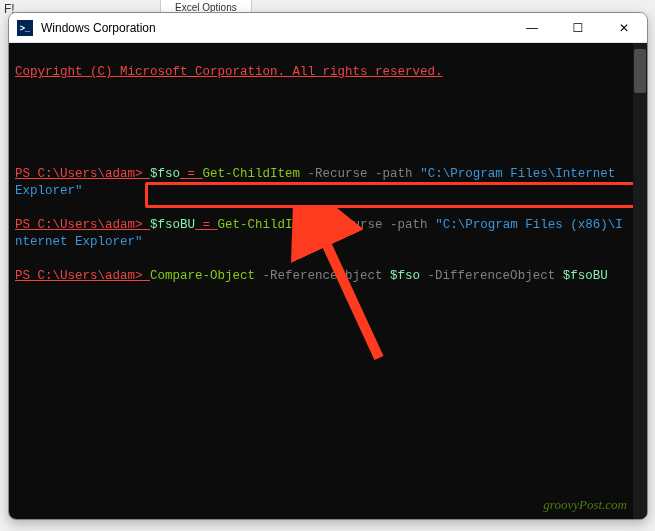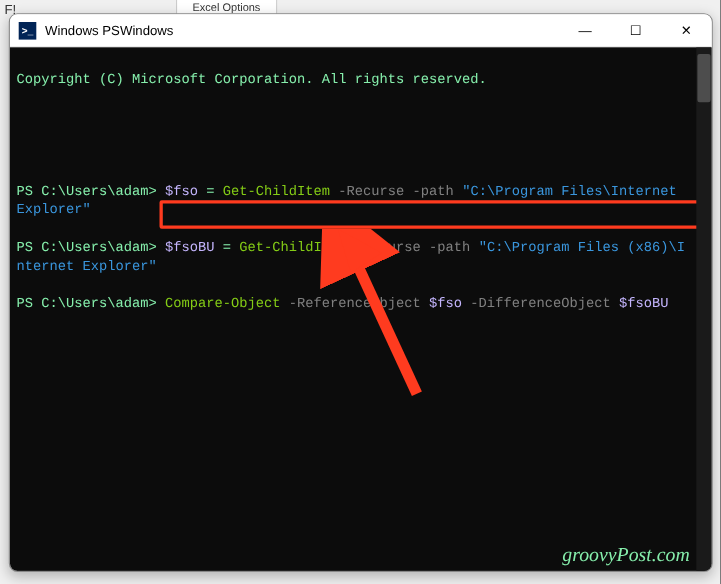--- a/index.html
+++ b/index.html
@@ -105,25 +105,25 @@
       position: absolute;
       right: 1px;
       top: 6px;
       width: 12px;
       height: 44px;
       background: #4d4d4d;
       border-radius: 2px;
     }
     .term-content { white-space: pre-wrap; word-break: break-all; padding-right: 16px; }
     .line { display: block; }
-    .c-white  { color: #86efac; }
+    .c-white  { color: #ef4444; text-decoration: underline; }
     .c-gray   { color: #808080; }
     .c-yellow { color: #84cc16; }
     .c-cyan   { color: #3a96dd; }
-    .c-green  { color: #c4b5fd; }
+    .c-green  { color: #86efac; }
     .highlight-box {
       position: absolute;
       border: 3px solid #ff3b1f;
       border-radius: 2px;
       left: 136px;
       top: 139px;
       width: 492px;
       height: 26px;
       pointer-events: none;
     }
@@ -132,37 +132,37 @@
       left: 270px;
       top: 165px;
       width: 130px;
       height: 160px;
       pointer-events: none;
     }
     .watermark {
       position: absolute;
       bottom: 6px;
       right: 20px;
-      color: #86efac;
-      font-size: 18px;
+      color: #4d7c0f;
+      font-size: 13px;
       font-style: italic;
       font-family: Georgia, serif;
     }
   </style>
 </head>
 <body>
 
 <div class="bg-left">F!</div>
 <div class="bg-tab">Excel Options</div>
 
 <div class="window">
 
   <div class="titlebar">
     <div class="app-icon">&gt;_</div>
-    <div class="title-text">Windows PSWindows</div>
+    <div class="title-text">Windows Corporation</div>
     <div class="win-controls">
       <div class="win-btn">―</div>
       <div class="win-btn">☐</div>
       <div class="win-btn close">✕</div>
     </div>
   </div>
 
   <div class="terminal">
     <div class="term-content">
 <span class="line c-white">Copyright (C) Microsoft Corporation. All rights reserved.</span>

